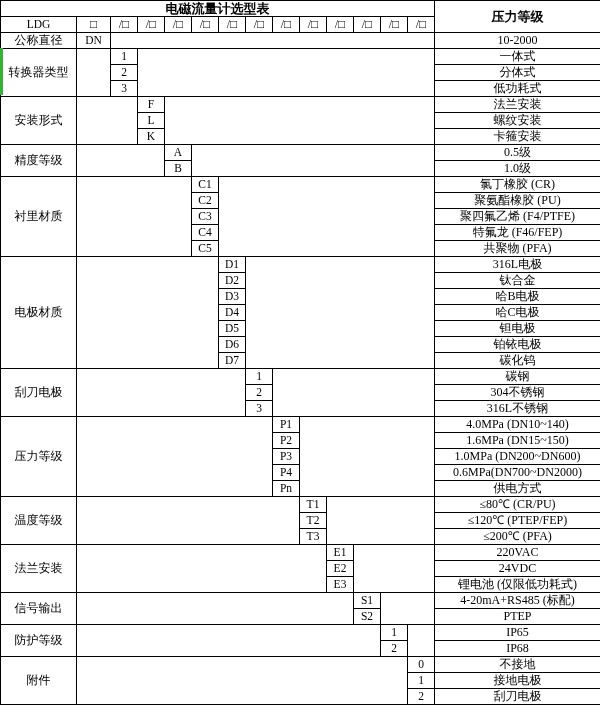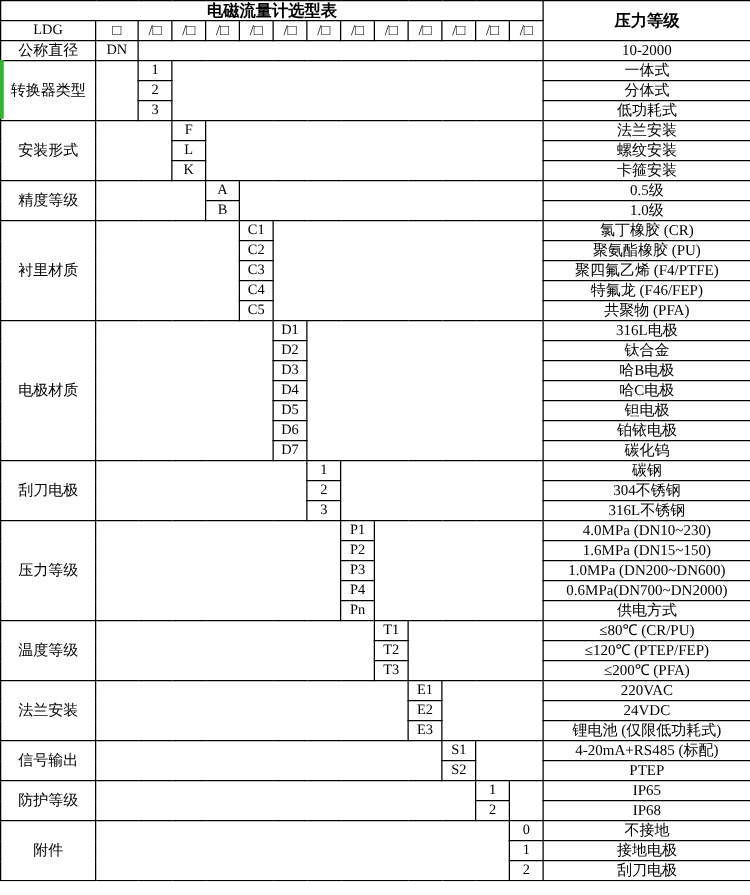--- a/index.html
+++ b/index.html
@@ -195,21 +195,21 @@
       </tr>
       <tr>
         <td class="code">3</td>
         <td class="fn">316L不锈钢</td>
       </tr>
       <tr>
         <td class="cat" rowspan="5">压力等级</td>
         <td rowspan="5" colspan="7"></td>
         <td class="code">P1</td>
         <td rowspan="5" colspan="5"></td>
-        <td class="fn left">4.0MPa (DN10~230)</td>
+        <td class="fn left">4.0MPa (DN10~140)</td>
       </tr>
       <tr>
         <td class="code">P2</td>
         <td class="fn left">1.6MPa (DN15~150)</td>
       </tr>
       <tr>
         <td class="code">P3</td>
         <td class="fn left">1.0MPa (DN200~DN600)</td>
       </tr>
       <tr>

